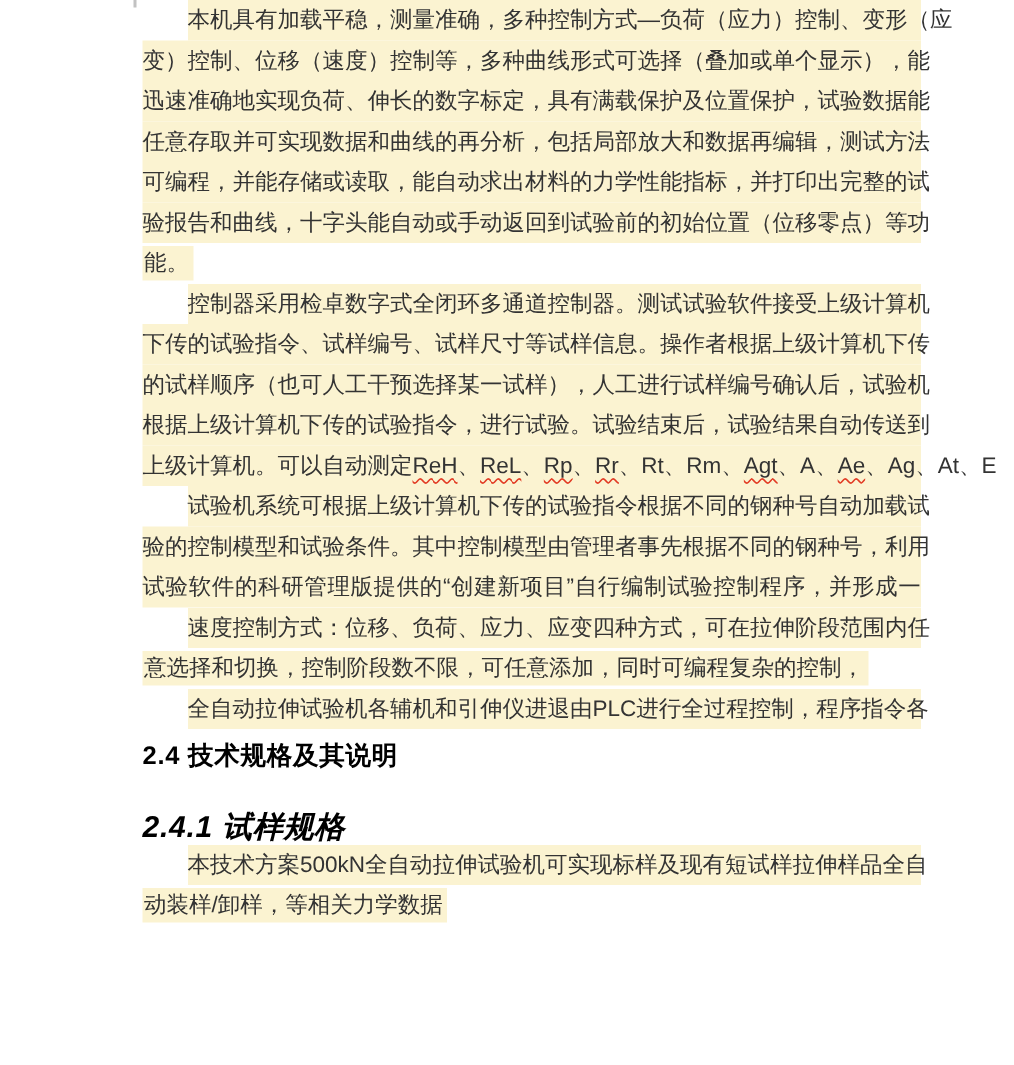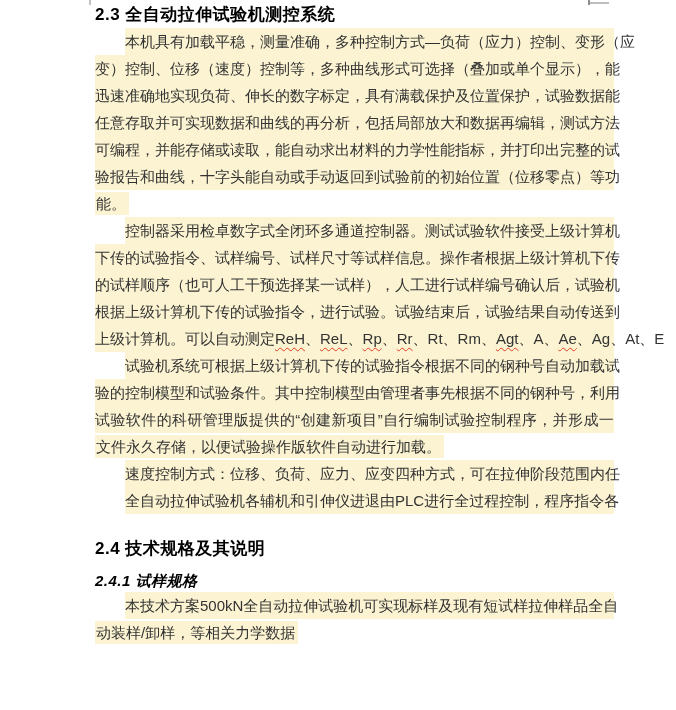--- a/index.html
+++ b/index.html
@@ -18,24 +18,24 @@
   .artifact-tick-left{position:absolute;left:89px;top:0;width:2px;height:5px;background:#c2c2c2;}
 
   .doc{position:absolute;left:95px;top:0;width:519px;color:var(--text);}
 
   .heading1{
     font-weight:bold;color:var(--heading);
     font-size:17px;line-height:26px;height:26px;
     letter-spacing:0.5px;white-space:nowrap;
   }
   .heading1.first{margin-top:2px;}
-  .heading1.later{margin-top:22px;}
+  .heading1.later{margin-top:5px;}
   .heading2{
     font-weight:bold;font-style:italic;color:var(--heading);
-    font-size:15px;line-height:22px;height:22px;margin-top:8px;
+    font-size:20px;line-height:22px;height:22px;margin-top:24px;
     letter-spacing:0.5px;white-space:nowrap;
   }
 
   .line{
     height:27px;line-height:27px;font-size:15px;white-space:nowrap;
   }
   .line.full{
     display:flex;justify-content:space-between;align-items:center;
     background:var(--hl);
   }
@@ -56,21 +56,20 @@
   }
 </style>
 </head>
 <body>
 
 <div class="artifact-tick-left"></div>
 <div class="artifact-hline"></div>
 <div class="artifact-tick"></div>
 
 <div class="doc" id="doc">
-    <div class="heading1 first">2.3 全自动拉伸试验机测控系统</div>
     <div class="line full indent">
       <span class="tk">本</span>
       <span class="tk">机</span>
       <span class="tk">具</span>
       <span class="tk">有</span>
       <span class="tk">加</span>
       <span class="tk">载</span>
       <span class="tk">平</span>
       <span class="tk">稳</span>
       <span class="tk">，</span>
@@ -571,21 +570,20 @@
       <span class="tk">控</span>
       <span class="tk">制</span>
       <span class="tk">程</span>
       <span class="tk">序</span>
       <span class="tk">，</span>
       <span class="tk">并</span>
       <span class="tk">形</span>
       <span class="tk">成</span>
       <span class="tk">一</span>
     </div>
-    <div class="line"><span class="hl"><span>文件永久存储，以便试验操作版软件自动进行加载。</span></span></div>
     <div class="line full indent">
       <span class="tk">速</span>
       <span class="tk">度</span>
       <span class="tk">控</span>
       <span class="tk">制</span>
       <span class="tk">方</span>
       <span class="tk">式</span>
       <span class="tk">：</span>
       <span class="tk">位</span>
       <span class="tk">移</span>
@@ -607,20 +605,21 @@
       <span class="tk">在</span>
       <span class="tk">拉</span>
       <span class="tk">伸</span>
       <span class="tk">阶</span>
       <span class="tk">段</span>
       <span class="tk">范</span>
       <span class="tk">围</span>
       <span class="tk">内</span>
       <span class="tk">任</span>
     </div>
+    <div class="line"><span class="hl"><span>意选择和切换，控制阶段数不限，可任意添加，同时可编程复杂的控制，</span></span></div>
     <div class="line full indent">
       <span class="tk">全</span>
       <span class="tk">自</span>
       <span class="tk">动</span>
       <span class="tk">拉</span>
       <span class="tk">伸</span>
       <span class="tk">试</span>
       <span class="tk">验</span>
       <span class="tk">机</span>
       <span class="tk">各</span>

